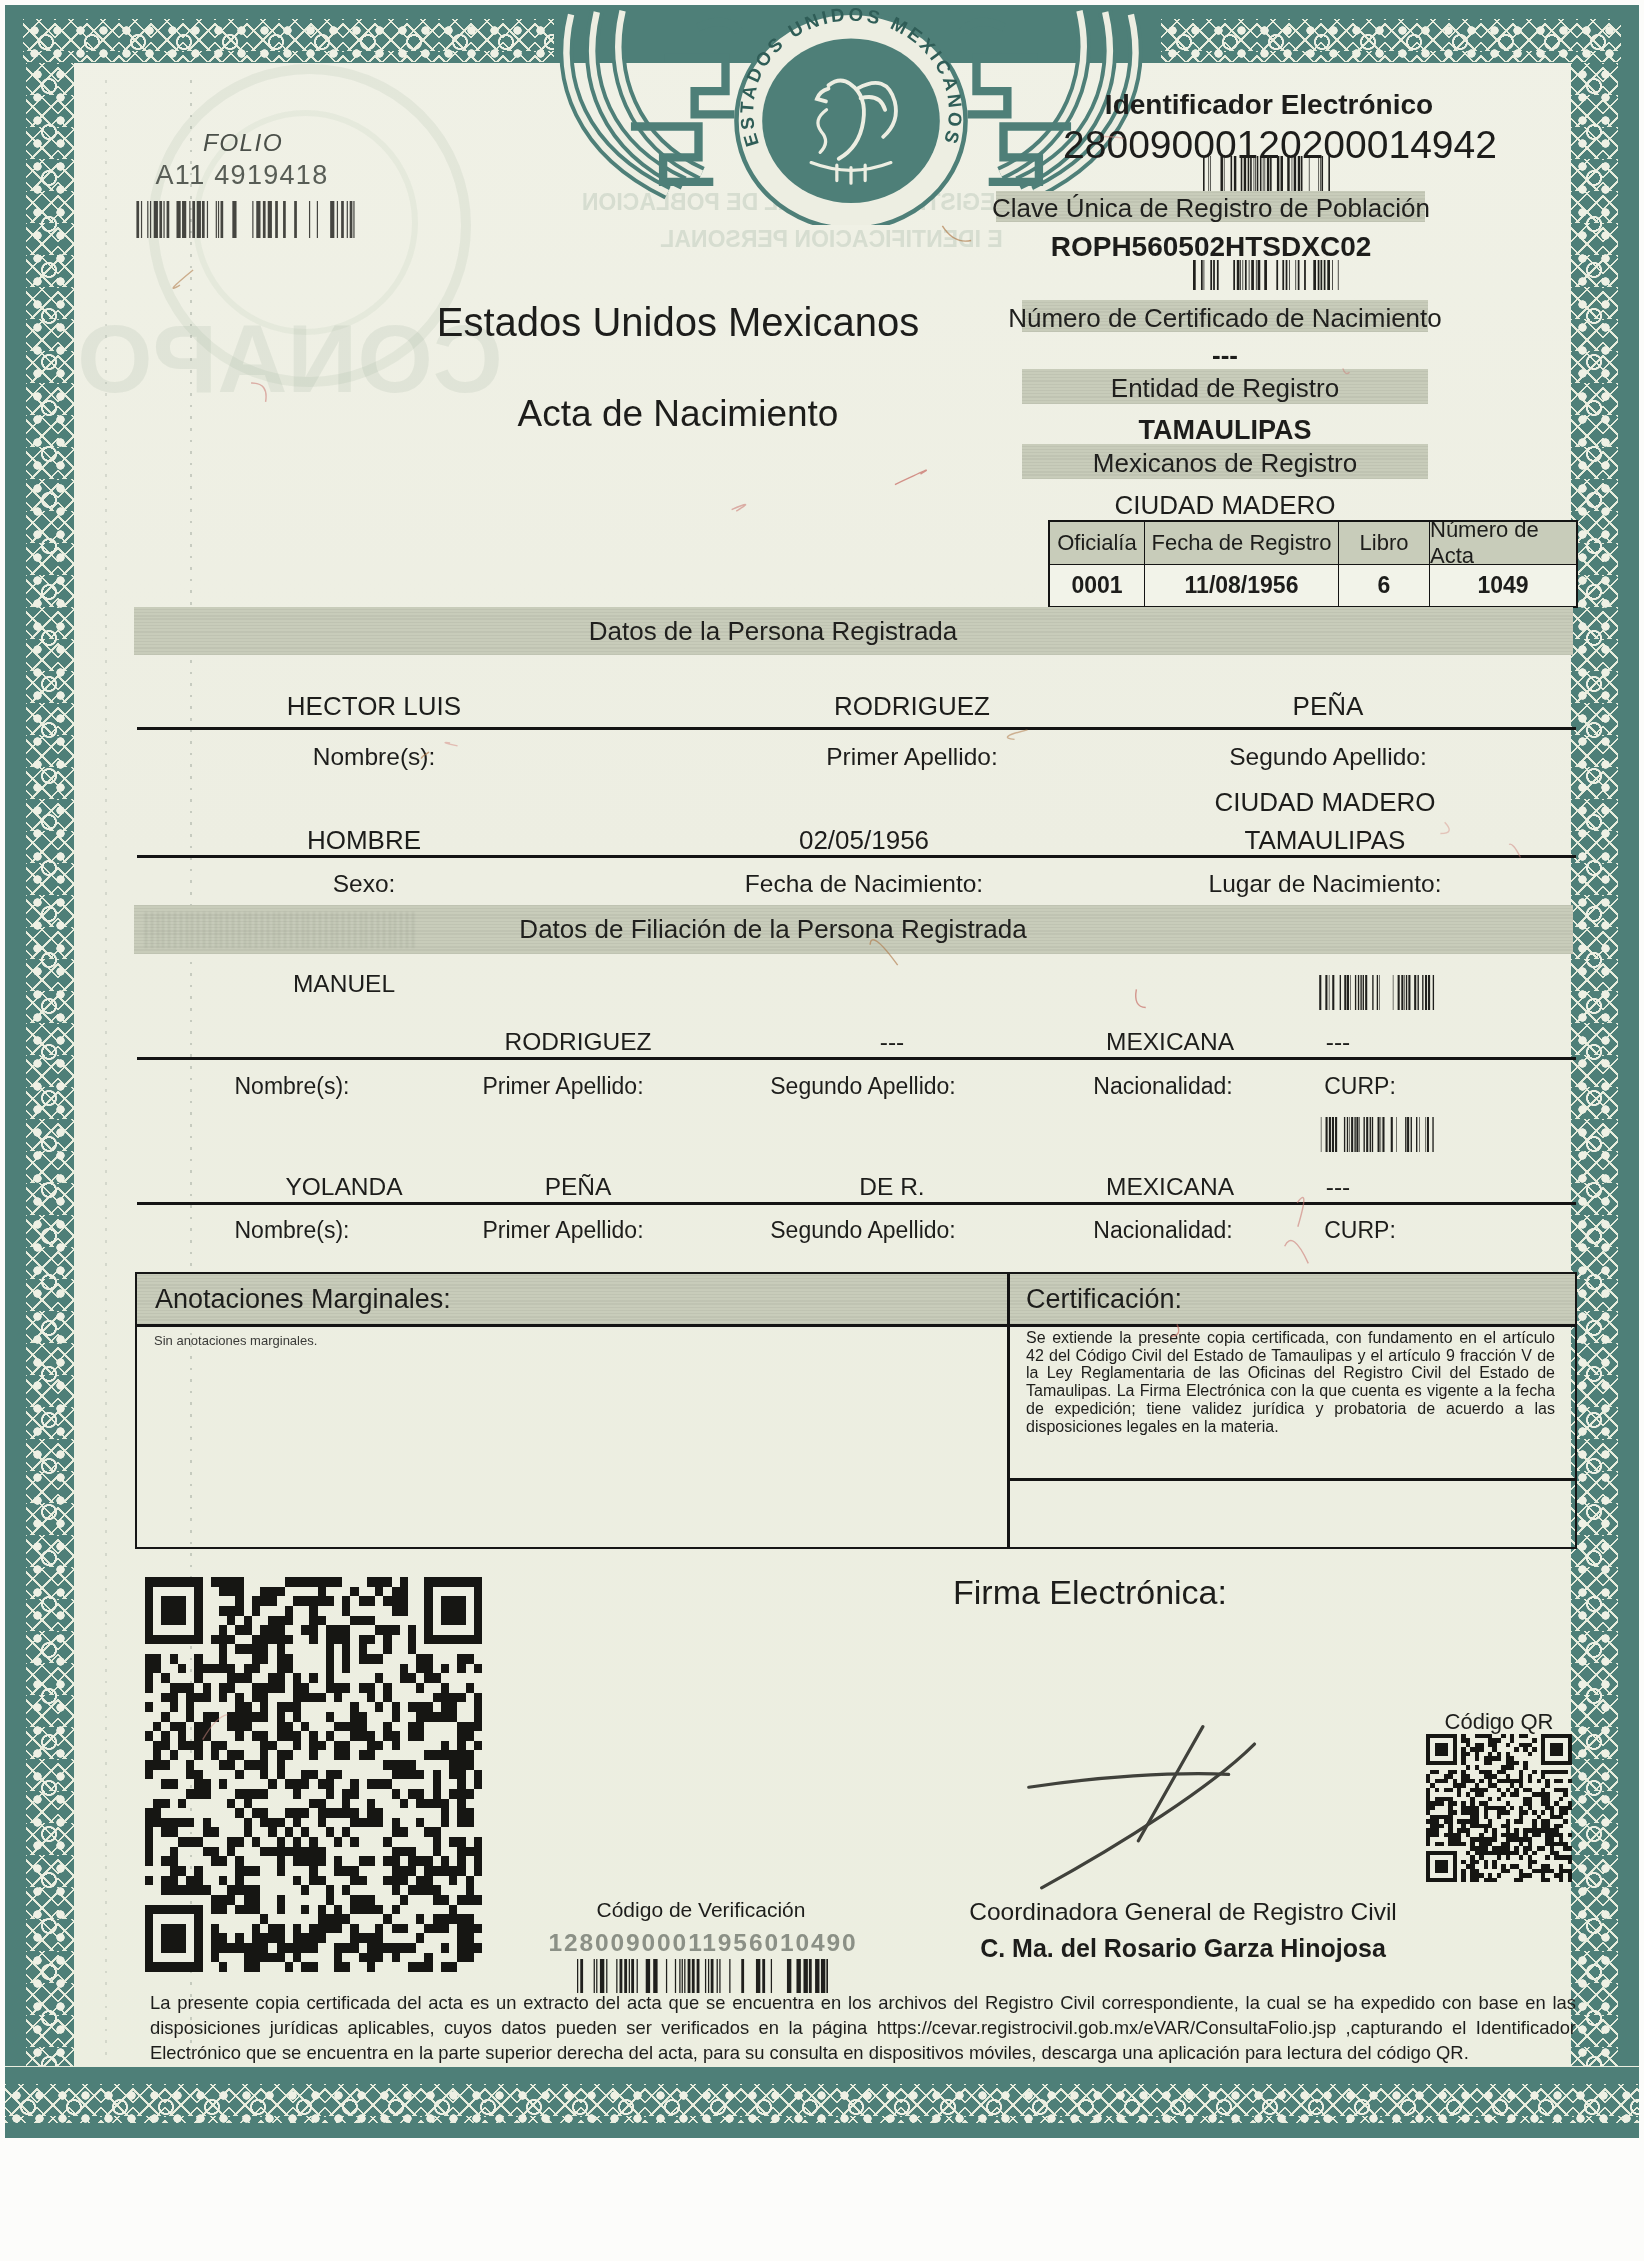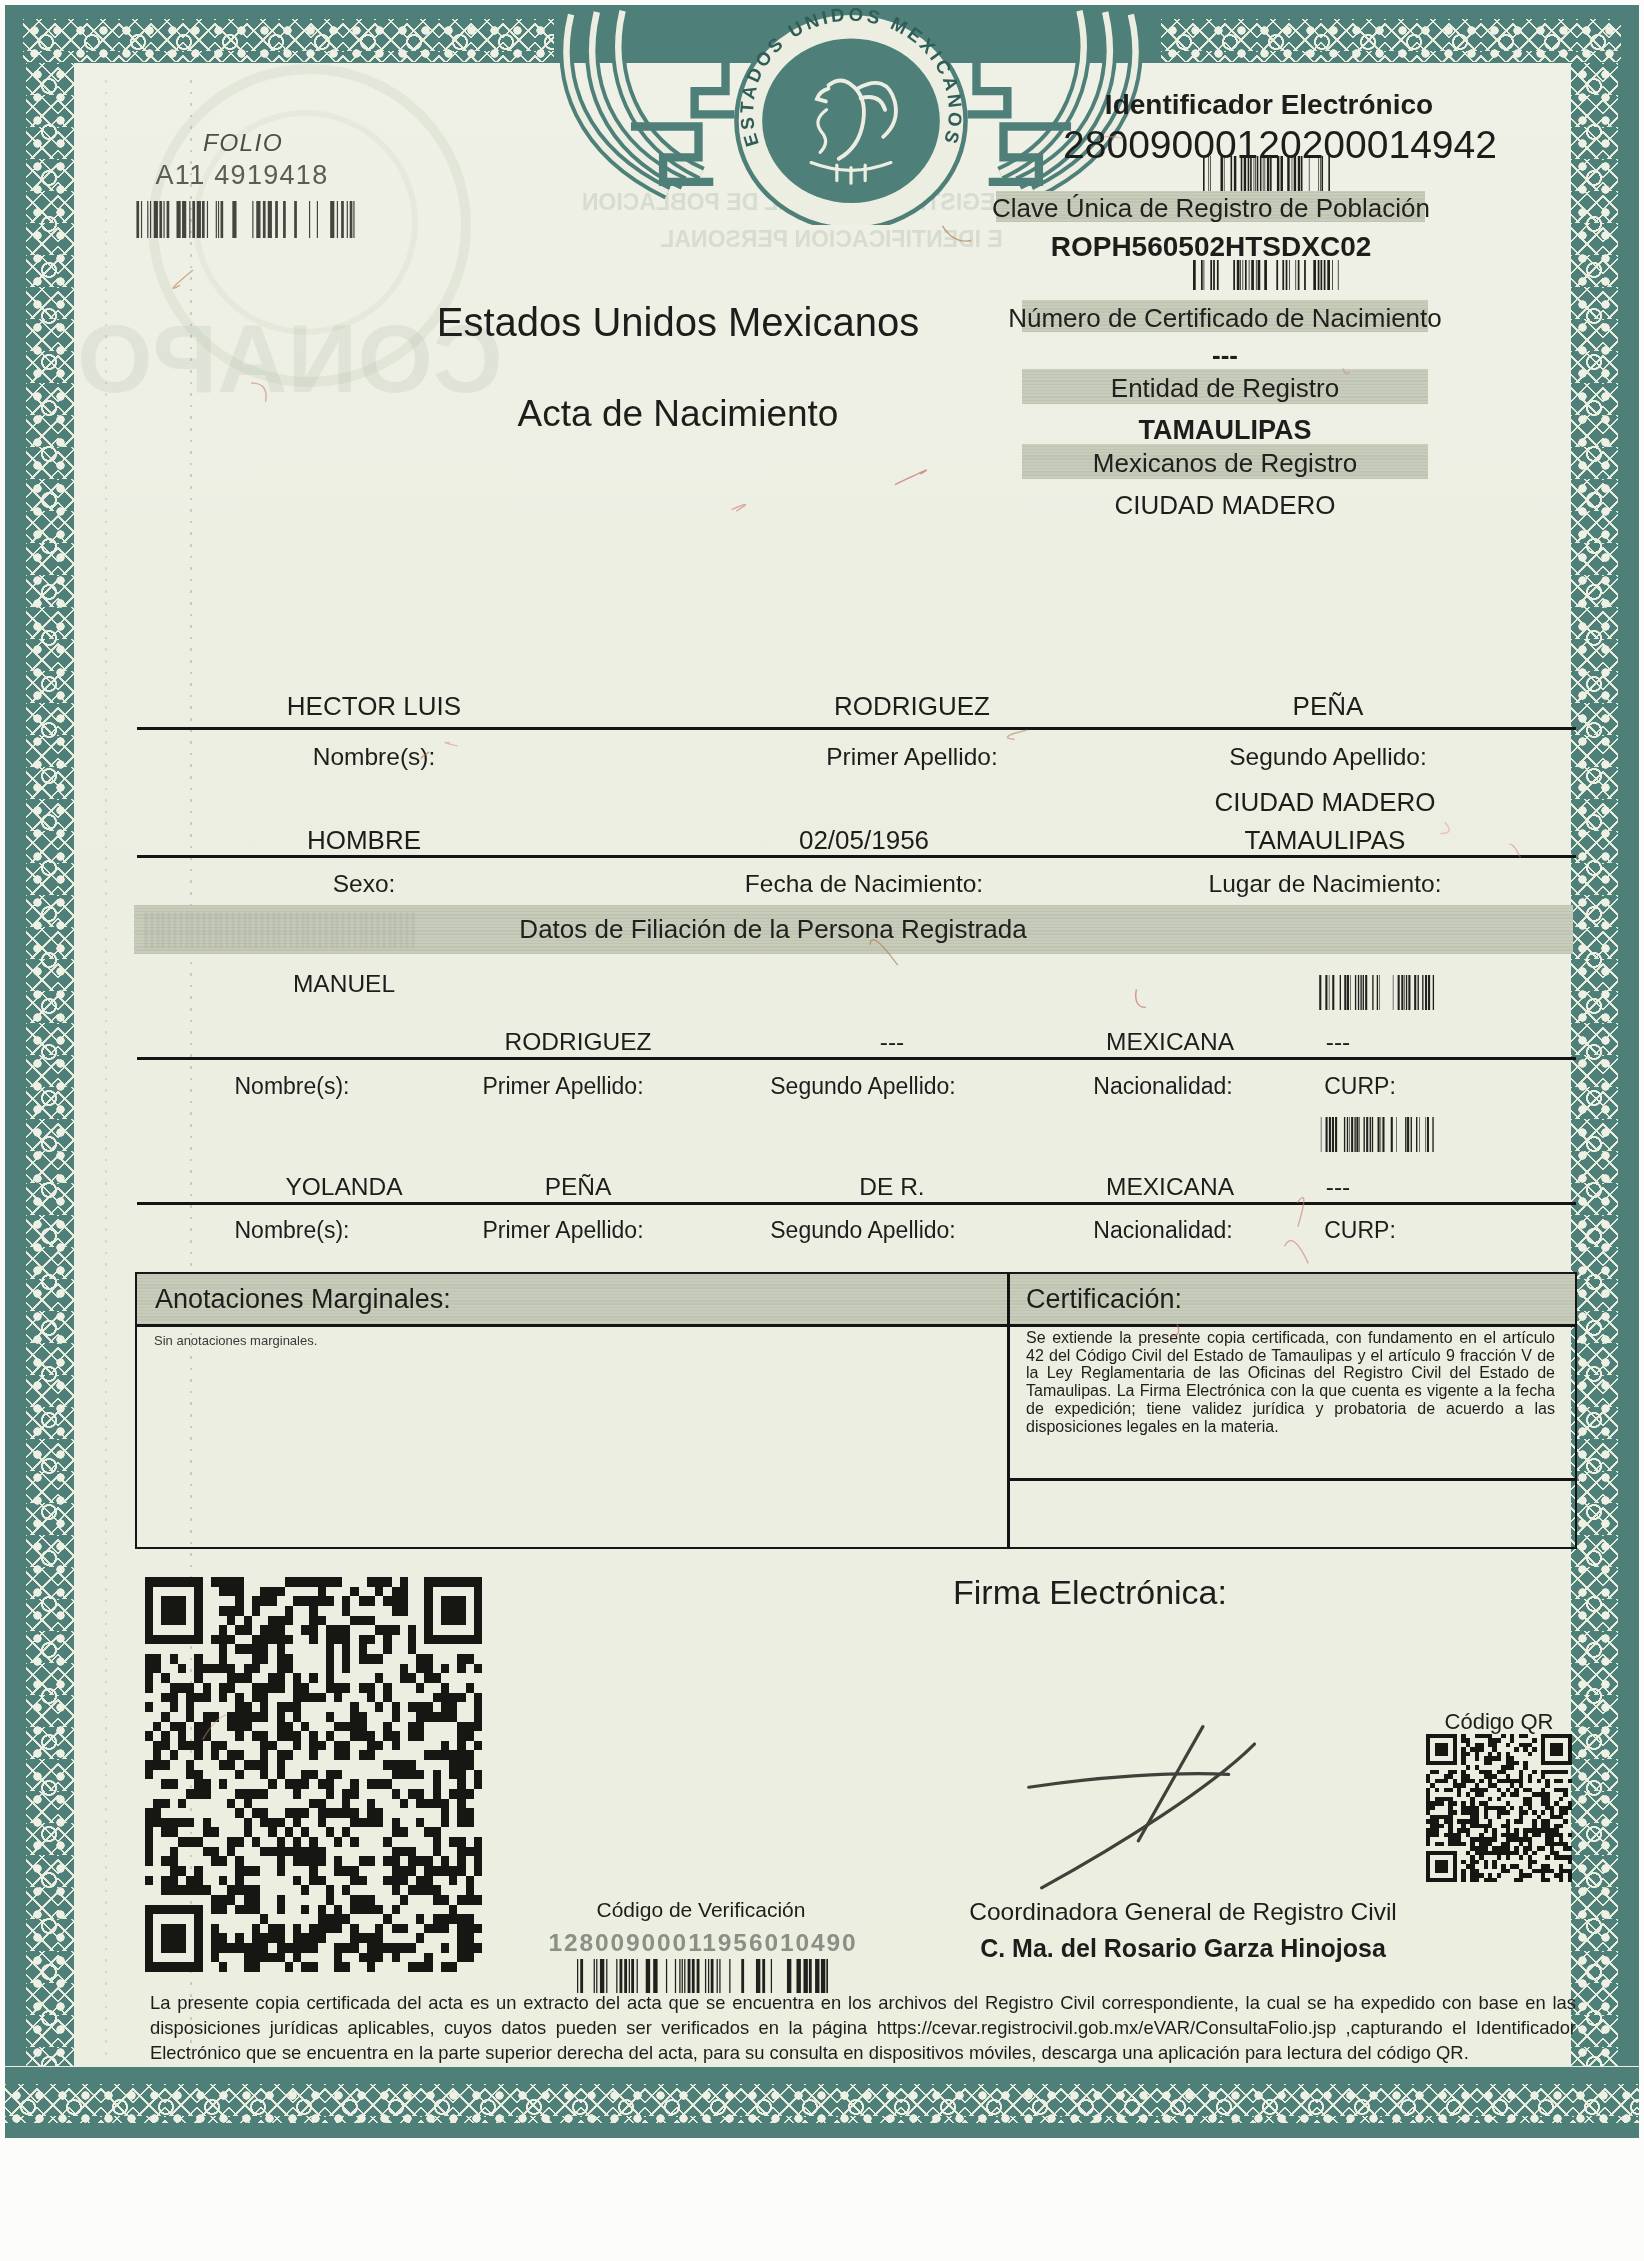--- a/index.html
+++ b/index.html
@@ -220,24 +220,37 @@
   <div class="abs c" style="left:1225px;top:340px;font-size:26px;font-weight:bold;">---</div>
 
   <div class="abs band" style="left:1022px;top:369px;width:406px;height:35px;"></div>
   <div class="abs c bandtext" style="left:1225px;top:373px;">Entidad de Registro</div>
   <div class="abs c" style="left:1225px;top:415px;font-size:27px;font-weight:bold;">TAMAULIPAS</div>
 
   <div class="abs band" style="left:1022px;top:444px;width:406px;height:35px;"></div>
   <div class="abs c bandtext" style="left:1225px;top:448px;">Mexicanos de Registro</div>
   <div class="abs c" style="left:1225px;top:490px;font-size:26px;">CIUDAD MADERO</div>
 
+  <div class="abs tbl" style="left:1048px;top:520px;">
+    <div class="th">Oficialía</div>
+    <div class="th">Fecha de Registro</div>
+    <div class="th">Libro</div>
+    <div class="th">Número de Acta</div>
+    <div class="td">0001</div>
+    <div class="td">11/08/1956</div>
+    <div class="td">6</div>
+    <div class="td">1049</div>
+  </div>
 
   <div class="abs c" style="left:678px;top:300px;font-size:40px;">Estados Unidos Mexicanos</div>
   <div class="abs c" style="left:678px;top:393px;font-size:37px;">Acta de Nacimiento</div>
 
+  <div class="abs band" style="left:134px;top:607px;width:1439px;height:48px;display:flex;align-items:center;justify-content:center;padding-right:161px;box-sizing:border-box;">
+    <span class="bandtext">Datos de la Persona Registrada</span>
+  </div>
 
   <div class="abs c val" style="left:374px;top:691px;">HECTOR LUIS</div>
   <div class="abs c val" style="left:912px;top:691px;">RODRIGUEZ</div>
   <div class="abs c val" style="left:1328px;top:691px;">PEÑA</div>
   <div class="abs rule" style="left:137px;top:727px;width:1439px;"></div>
   <div class="abs c lbl" style="left:374px;top:743px;">Nombre(s):</div>
   <div class="abs c lbl" style="left:912px;top:743px;">Primer Apellido:</div>
   <div class="abs c lbl" style="left:1328px;top:743px;">Segundo Apellido:</div>
 
   <div class="abs c val" style="left:1325px;top:787px;">CIUDAD MADERO</div>

